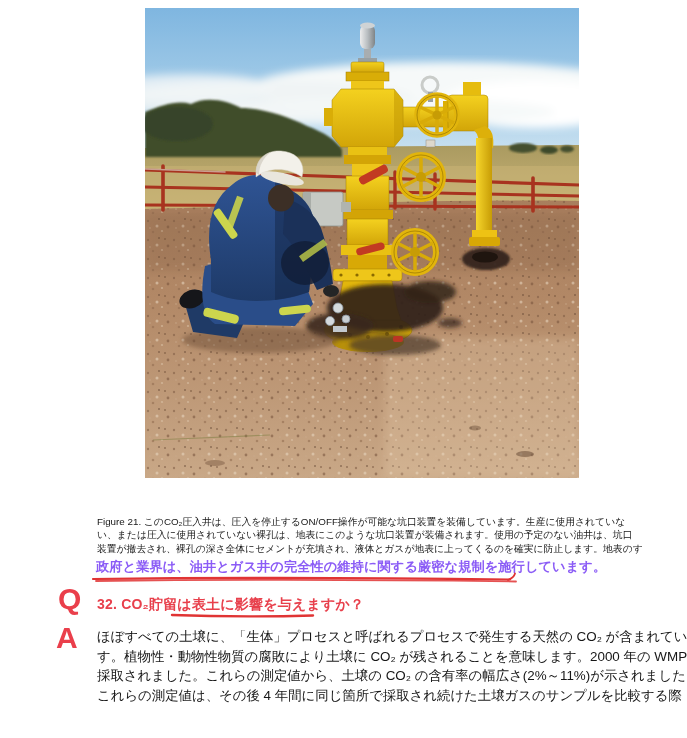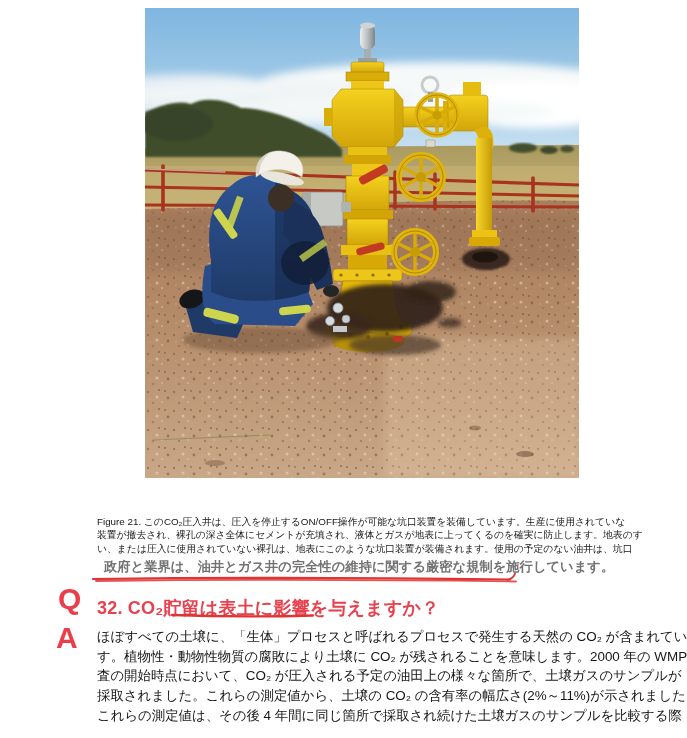--- a/index.html
+++ b/index.html
@@ -1,23 +1,23 @@
 <!DOCTYPE html>
 <html><head>
 <meta charset="utf-8">
 <style>
   html,body{margin:0;padding:0;}
   body{width:687px;height:738px;background:#ffffff;position:relative;overflow:hidden;
        font-family:"Liberation Sans","DejaVu Sans",sans-serif;color:#151515;}
   .abs{position:absolute;}
   .line{white-space:nowrap;}
   .caption{font-size:9.8px;line-height:13.4px;color:#161616;}
-  .statement{font-size:13.2px;font-weight:bold;color:#737373;letter-spacing:0.1px;margin-left:8px;}
+  .statement{font-size:13.2px;font-weight:bold;color:#8b5cf6;letter-spacing:0.1px;}
   .qletter{font-size:30px;font-weight:bold;color:#ea3f4b;line-height:1;}
-  .question{font-size:18px;font-weight:bold;color:#e8404c;letter-spacing:0.2px;}
+  .question{font-size:14px;font-weight:bold;color:#e8404c;letter-spacing:0.2px;}
   .answer{font-size:13.4px;line-height:19.7px;color:#161616;}
   svg{display:block;}
 </style>
 </head>
 <body>
 
 <div class="abs" style="left:145px;top:8px;width:434px;height:470px;">
 <svg width="434" height="470" viewBox="0 0 434 470">
   <defs>
     <linearGradient id="skyG" x1="0" y1="0" x2="0" y2="1">
@@ -240,34 +240,33 @@
     <g transform="rotate(12 140 172)">
           <ellipse cx="137" cy="171" rx="22" ry="5.5" fill="#e9e6dd"></ellipse>
         </g>
     <path d="M111,165 C111,153 118,146 126,144 C118,150 114,158 114,167 Z" fill="#c9c4b8" opacity="0.6"></path>
   </g>
 </svg>
 </div>
 
 <div class="abs caption" style="left:97px;top:515px;width:575px;">
   <div class="line">Figure 21. このCO₂圧入井は、圧入を停止するON/OFF操作が可能な坑口装置を装備しています。生産に使用されていな</div>
+  <div class="line">い、または圧入に使用されていない裸孔は、地表にこのような坑口装置が装備されます。使用の予定のない油井は、坑口</div>
   <div class="line">装置が撤去され、裸孔の深さ全体にセメントが充填され、液体とガスが地表に上ってくるのを確実に防止します。地表のす</div>
-  <div class="line">い、または圧入に使用されていない裸孔は、地表にこのような坑口装置が装備されます。使用の予定のない油井は、坑口</div>
 </div>
 
 <div class="abs statement line" style="left:96px;top:558px;">政府と業界は、油井とガス井の完全性の維持に関する厳密な規制を施行しています。</div>
 
 <div class="abs qletter" style="left:58px;top:584px;">Q</div>
 <div class="abs question line" style="left:97px;top:596px;">32. CO₂貯留は表土に影響を与えますか？</div>
 
 <div class="abs qletter" style="left:56px;top:623px;">A</div>
 <div class="abs answer" style="left:97px;top:627px;width:540px;">
   <div class="line">ほぼすべての土壌に、「生体」プロセスと呼ばれるプロセスで発生する天然の CO₂ が含まれています</div>
   <div class="line">す。植物性・動物性物質の腐敗により土壌に CO₂ が残されることを意味します。2000 年の WMP 調</div>
-  <div class="line">査の開始時点において、CO₂ が圧入される予定の油田上の様々な箇所で、土壌ガスのサンプルが</div>
   <div class="line">採取されました。これらの測定値から、土壌の CO₂ の含有率の幅広さ(2%～11%)が示されました。</div>
   <div class="line">これらの測定値は、その後 4 年間に同じ箇所で採取され続けた土壌ガスのサンプルを比較する際</div>
 </div>
 
 <svg class="abs" style="left:0;top:550px;pointer-events:none;" width="687" height="90" viewBox="0 0 687 90">
   <g fill="none" stroke="#e03434" stroke-linecap="round">
     <path d="M93,29 Q290,26.5 510,29.5" stroke-width="2.2"></path>
     <path d="M96,31 Q300,28.5 516,31.5" stroke-width="1.8" opacity="0.85"></path>
     <path d="M508,30 q6,-2.5 7,-6.5" stroke-width="1.8"></path>
     <path d="M172,65 Q240,67.5 313,65.5" stroke-width="2.4"></path>

